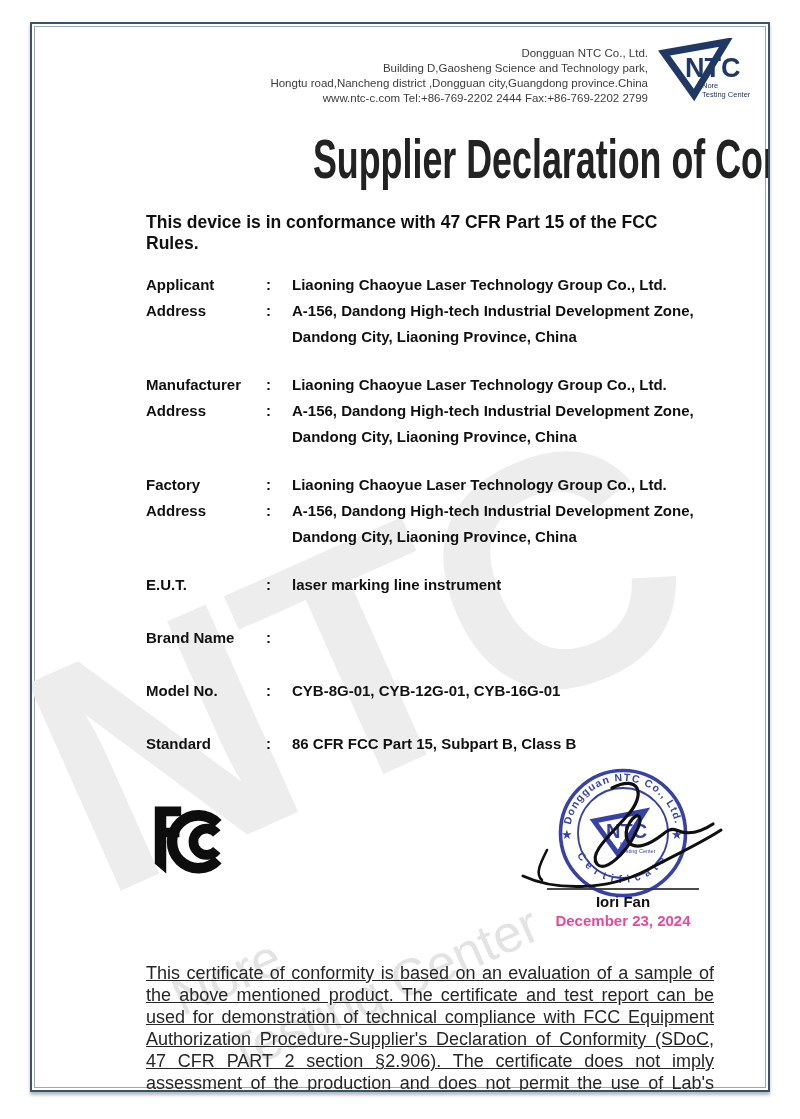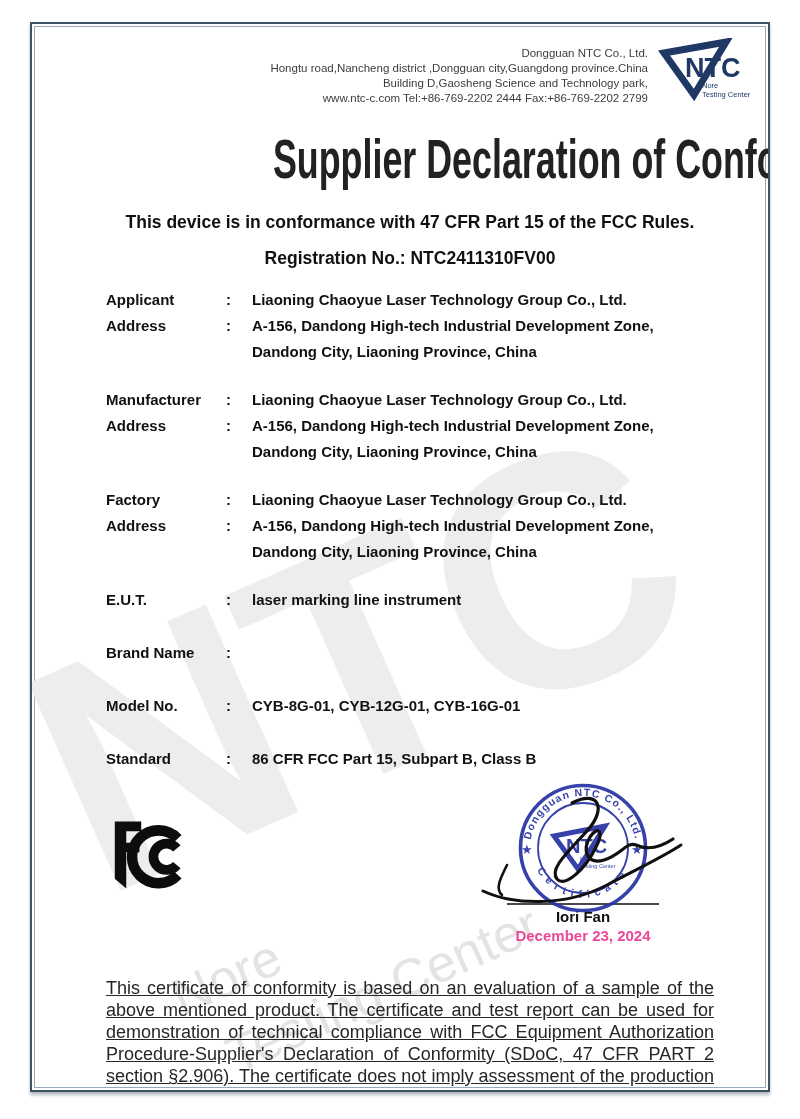--- a/index.html
+++ b/index.html
@@ -10,30 +10,30 @@
          box-shadow:0 3px 3px rgba(90,100,115,.45), inset 0 0 0 2px #ffffff, inset 0 0 0 3px #97a9bc;
          overflow:hidden;}
   
   .wm-big{position:absolute;left:-55px;top:598px;font-size:330px;font-weight:bold;
           color:#ededed;letter-spacing:-6px;transform:rotate(-24deg);transform-origin:top left;
           white-space:nowrap;z-index:0;user-select:none;}
   .wm-text{position:absolute;left:128px;top:942px;font-size:52px;color:#e3e3e3;
            line-height:1.45;transform:rotate(-24deg);transform-origin:top left;z-index:0;
            white-space:nowrap;user-select:none;}
   .wm-text .ind{padding-left:26px;}
-  .content{position:relative;z-index:1;padding:0 54px 0 74px;}
+  .content{position:relative;z-index:1;padding:0 54px 0 114px;}
   
   .header{display:flex;justify-content:flex-end;align-items:flex-start;margin-top:14px;margin-right:-38px;}
   .header-address{text-align:right;font-size:11.5px;line-height:15px;color:#3d3d3d;padding-top:8px;}
   .header-logo{margin-left:10px;}
   
   .title-row{text-align:center;margin-top:24px;height:60px;}
   .doc-title{display:inline-block;font-size:56px;line-height:58px;font-weight:bold;color:#222;
              white-space:nowrap;transform:scaleX(0.64);transform-origin:50% 50%;}
-  .conformance{margin-top:22px;text-align:center;font-size:17.5px;font-weight:bold;color:#111;}
+  .conformance{margin-top:22px;text-align:left;font-size:17.5px;font-weight:bold;color:#111;}
   .registration{margin-top:15px;text-align:center;font-size:17.5px;font-weight:bold;color:#111;}
   
   .fields{margin-top:18px;}
   .field-row{display:grid;grid-template-columns:120px 26px 1fr;font-size:15px;font-weight:bold;
              line-height:26px;color:#111;}
   .field-group{margin-bottom:22px;}
   .field-single{margin-bottom:27px;}
   .colon{text-align:left;}
   
   .seal-row{position:relative;height:164px;}
@@ -57,39 +57,38 @@
     <div class="wm-text">
       <div>Nore</div>
       <div class="ind">Testing Center</div>
     </div>
 
     <div class="content">
 
       <div class="header">
         <div class="header-address">
           <div>Dongguan NTC Co., Ltd.</div>
+          <div>Building D,Gaosheng Science and Technology park,</div>
           <div>Hongtu road,Nancheng district ,Dongguan city,Guangdong province.China</div>
-          <div>Building D,Gaosheng Science and Technology park,</div>
           <div>www.ntc-c.com  Tel:+86-769-2202 2444  Fax:+86-769-2202 2799</div>
         </div>
         <div class="header-logo">
           <svg width="94" height="64" viewBox="0 0 94 64">
             <polygon points="6,15 68,4 36,57" fill="none" stroke="#1f3864" stroke-width="7" stroke-linejoin="miter"></polygon>
             <text x="27" y="39" font-size="27" font-weight="bold" fill="#1f3864" font-family="Liberation Sans, sans-serif">NTC</text>
             <text x="44" y="50" font-size="7.5" fill="#1f3864" font-family="Liberation Sans, sans-serif">Nore</text>
             <text x="44" y="59" font-size="7.5" fill="#1f3864" font-family="Liberation Sans, sans-serif">Testing Center</text>
           </svg>
         </div>
       </div>
 
       <div class="title-row">
         <div class="doc-title">Supplier Declaration of Conformity</div>
       </div>
       <div class="conformance">This device is in conformance with 47 CFR Part 15 of the FCC Rules.</div>
-      <div class="registration">Registration No.: NTC2411310FV00</div>
 
       <div class="fields">
         <div class="field-group">
           <div class="field-row">
             <span>Applicant</span>
             <span class="colon">:</span>
             <span>Liaoning Chaoyue Laser Technology Group Co., Ltd.</span>
           </div>
           <div class="field-row">
             <span>Address</span>

